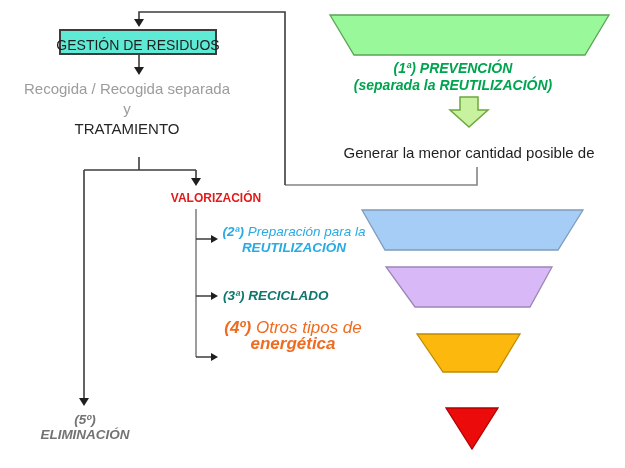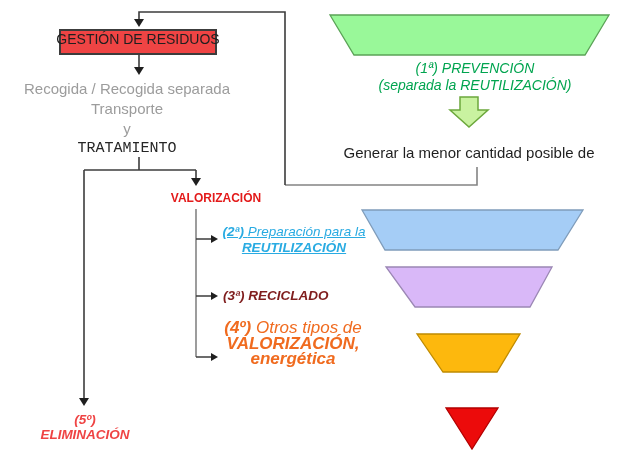--- a/index.html
+++ b/index.html
@@ -5,29 +5,29 @@
   html,body{margin:0;padding:0;background:#ffffff;}
   .canvas{
     position:relative;width:625px;height:468px;background:#ffffff;
     font-family:"Liberation Sans",sans-serif;overflow:hidden;
   }
   .layer{position:absolute;left:0;top:0;width:625px;height:468px;}
   .txt{position:absolute;white-space:nowrap;}
   .center{text-align:center;}
   .title-box{
     left:59px;top:29px;width:154px;height:22px;border:2px solid #3c3c3c;
-    background:#ef4444;display:flex;align-items:flex-start;justify-content:center;
+    background:#5eead4;display:flex;align-items:flex-end;justify-content:center;
     font-size:14px;color:#1f1f1f;
   }
   .steps{left:12px;top:79px;width:230px;font-size:15px;line-height:20px;}
-  .steps .blk{color:#262626;font-family:Liberation Mono, monospace;}
+  .steps .blk{color:#262626;}
   .valorizacion{left:156px;top:191px;width:120px;font-weight:bold;font-size:12px;}
-  .prevention{left:336px;top:60px;width:278px;font-weight:normal;font-style:italic;font-size:14px;line-height:17px;}
+  .prevention{left:314px;top:60px;width:278px;font-weight:bold;font-style:italic;font-size:14px;line-height:17px;}
   .generar{left:330px;top:144px;width:278px;font-size:15px;line-height:18px;color:#1f1f1f;}
-  .lvl2{left:214px;top:224px;width:160px;font-style:italic;font-size:13.5px;line-height:16px;text-decoration:underline;}
+  .lvl2{left:214px;top:224px;width:160px;font-style:italic;font-size:13.5px;line-height:16px;}
   .lvl3{left:223px;top:288px;font-style:italic;font-weight:bold;font-size:13.5px;}
   .lvl4{left:213px;top:320px;width:160px;font-style:italic;font-size:17px;line-height:15.5px;}
   .lvl5{left:25px;top:412px;width:120px;font-weight:bold;font-style:italic;font-size:13.5px;line-height:15px;}
   .b{font-weight:bold;}
   .ln{fill:none;}
   .dark{stroke:#3c3c3c;stroke-width:1.6;}
   .gray{stroke:#848484;stroke-width:1.6;}
   .head{fill:#1f1f1f;stroke:none;}
 </style>
 </head>
@@ -65,49 +65,47 @@
     <polygon points="417,334 520,334 497,372 443,372" stroke-width="1.3" fill="#fdb80d" stroke="#bf8b00"></polygon>
     <polygon points="446,408 498,408 472,449" stroke-width="1.3" fill="#ec0b0b" stroke="#b30000"></polygon>
   </svg>
 
   <div class="txt title-box">
     <span>GESTIÓN DE RESIDUOS</span>
   </div>
 
   <div class="txt steps center" style="color: rgb(156, 156, 156);">
     <div>Recogida / Recogida separada</div>
-    <div>Transporte</div>
     <div>y</div>
     <div class="blk" style="color: rgb(38, 38, 38);">TRATAMIENTO</div>
   </div>
 
   <div class="txt valorizacion center" style="color: rgb(227, 26, 26);">VALORIZACIÓN</div>
 
   <div class="txt prevention center" style="color: rgb(0, 164, 79);">
     <div><span>(1ª)</span> <span>PREVENCIÓN</span></div>
     <div>(separada la REUTILIZACIÓN)</div>
   </div>
 
   <div class="txt generar center">
     <div>Generar la menor cantidad posible de</div>
   </div>
 
   <div class="txt lvl2 center" style="color: rgb(41, 171, 226);">
     <div><span class="b">(2ª)</span> <span>Preparación para la</span></div>
     <div class="b">REUTILIZACIÓN</div>
   </div>
 
-  <div class="txt lvl3" style="color: #7f1d1d;">
+  <div class="txt lvl3" style="color: #0f766e;">
     <span>(3ª)</span> <span>RECICLADO</span>
   </div>
 
   <div class="txt lvl4 center" style="color: rgb(240, 107, 31);">
     <div><span class="b">(4º)</span> <span>Otros tipos de</span></div>
-    <div class="b">VALORIZACIÓN,</div>
     <div class="b">energética</div>
   </div>
 
-  <div class="txt lvl5 center" style="color: #ef4444;">
+  <div class="txt lvl5 center" style="color: #737373;">
     <div>(5º)</div>
     <div>ELIMINACIÓN</div>
   </div>
 
 </div>
 
 </body></html>

